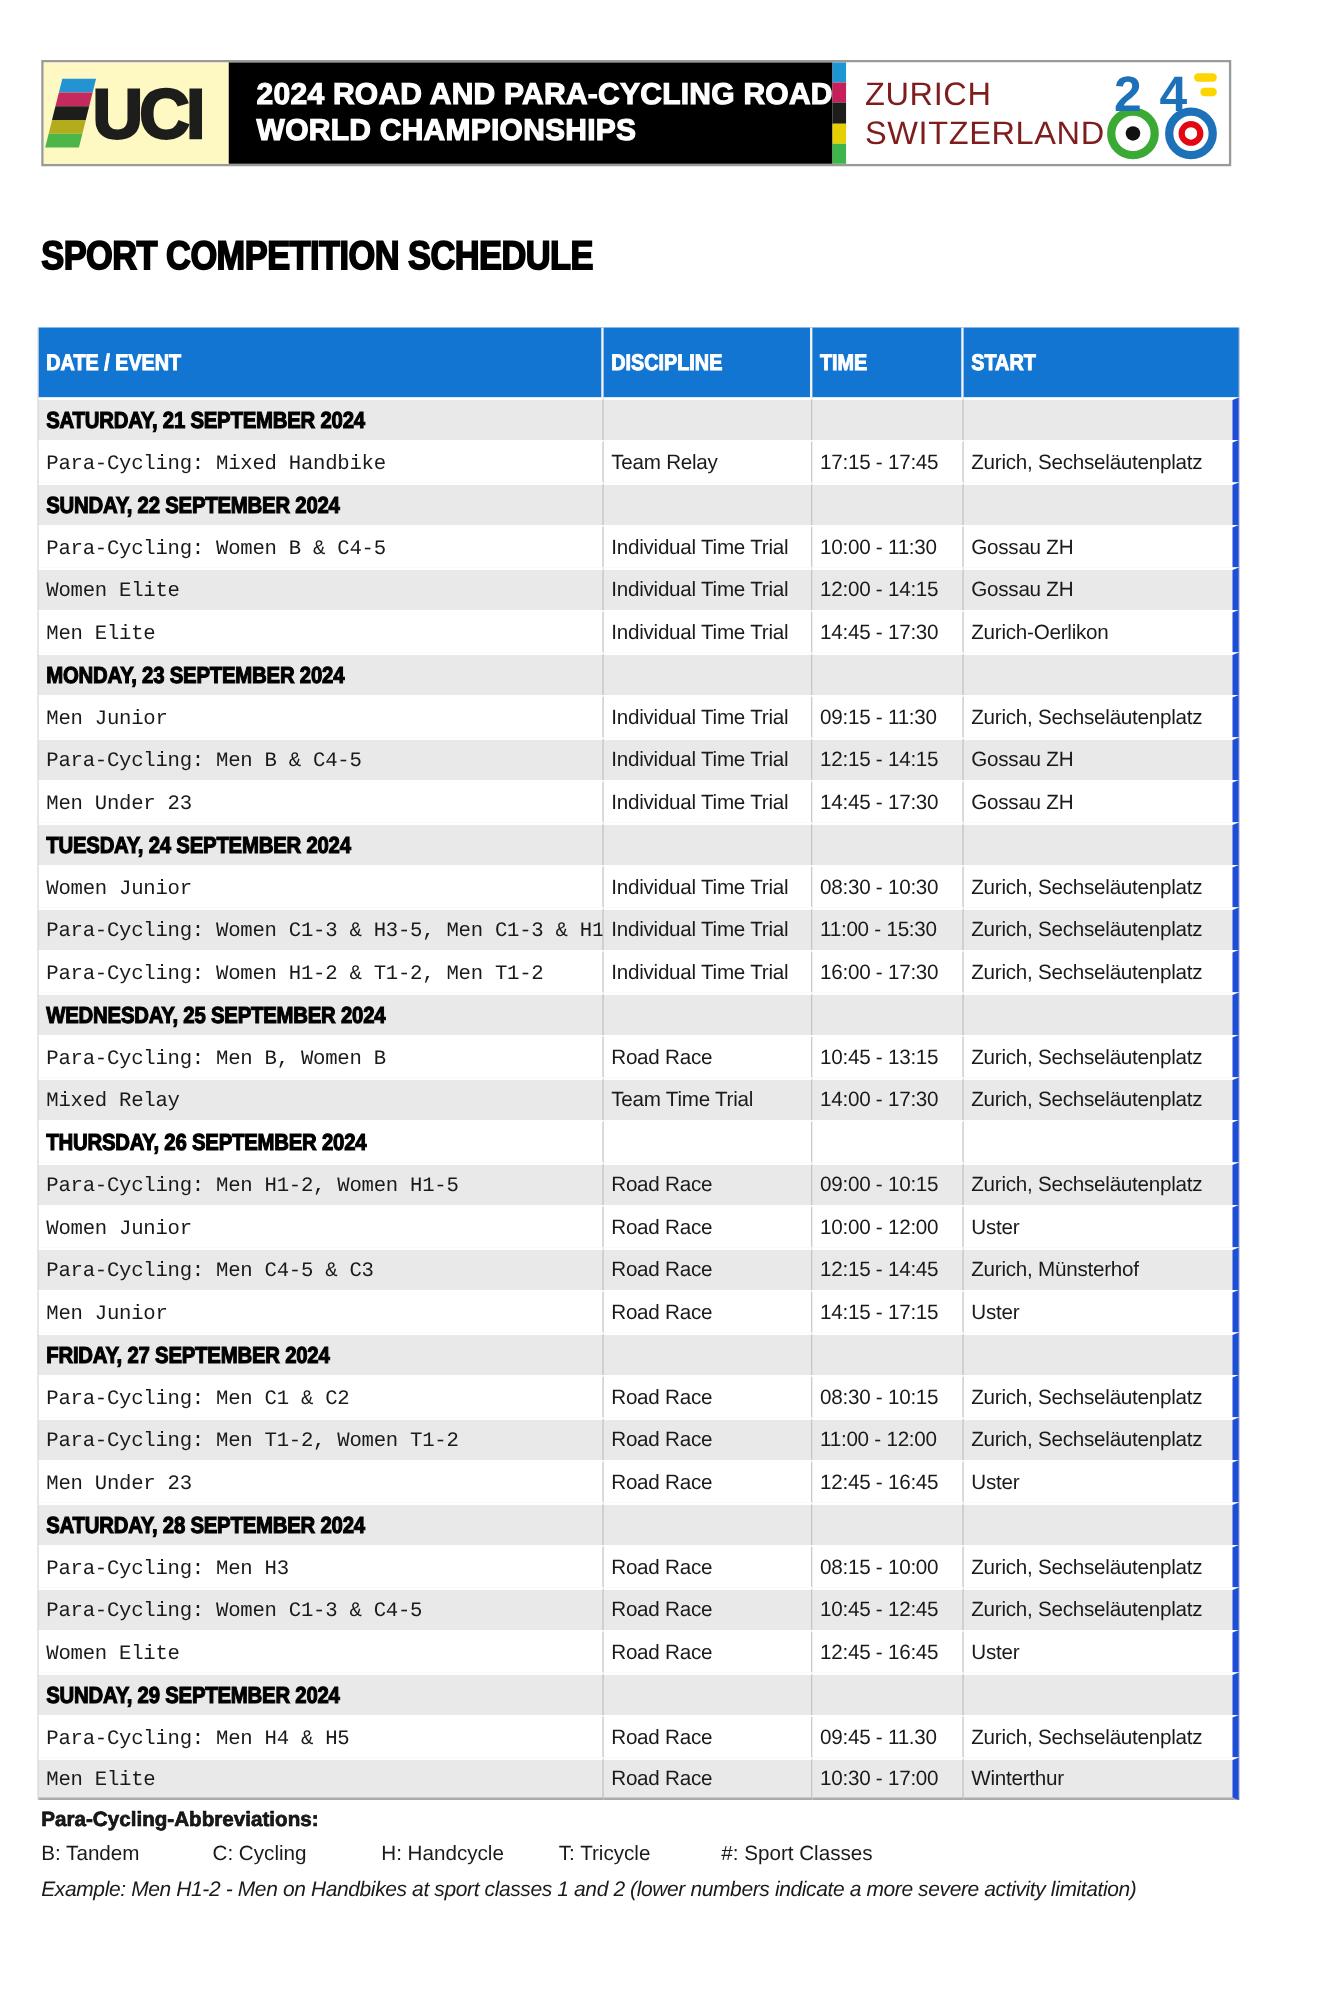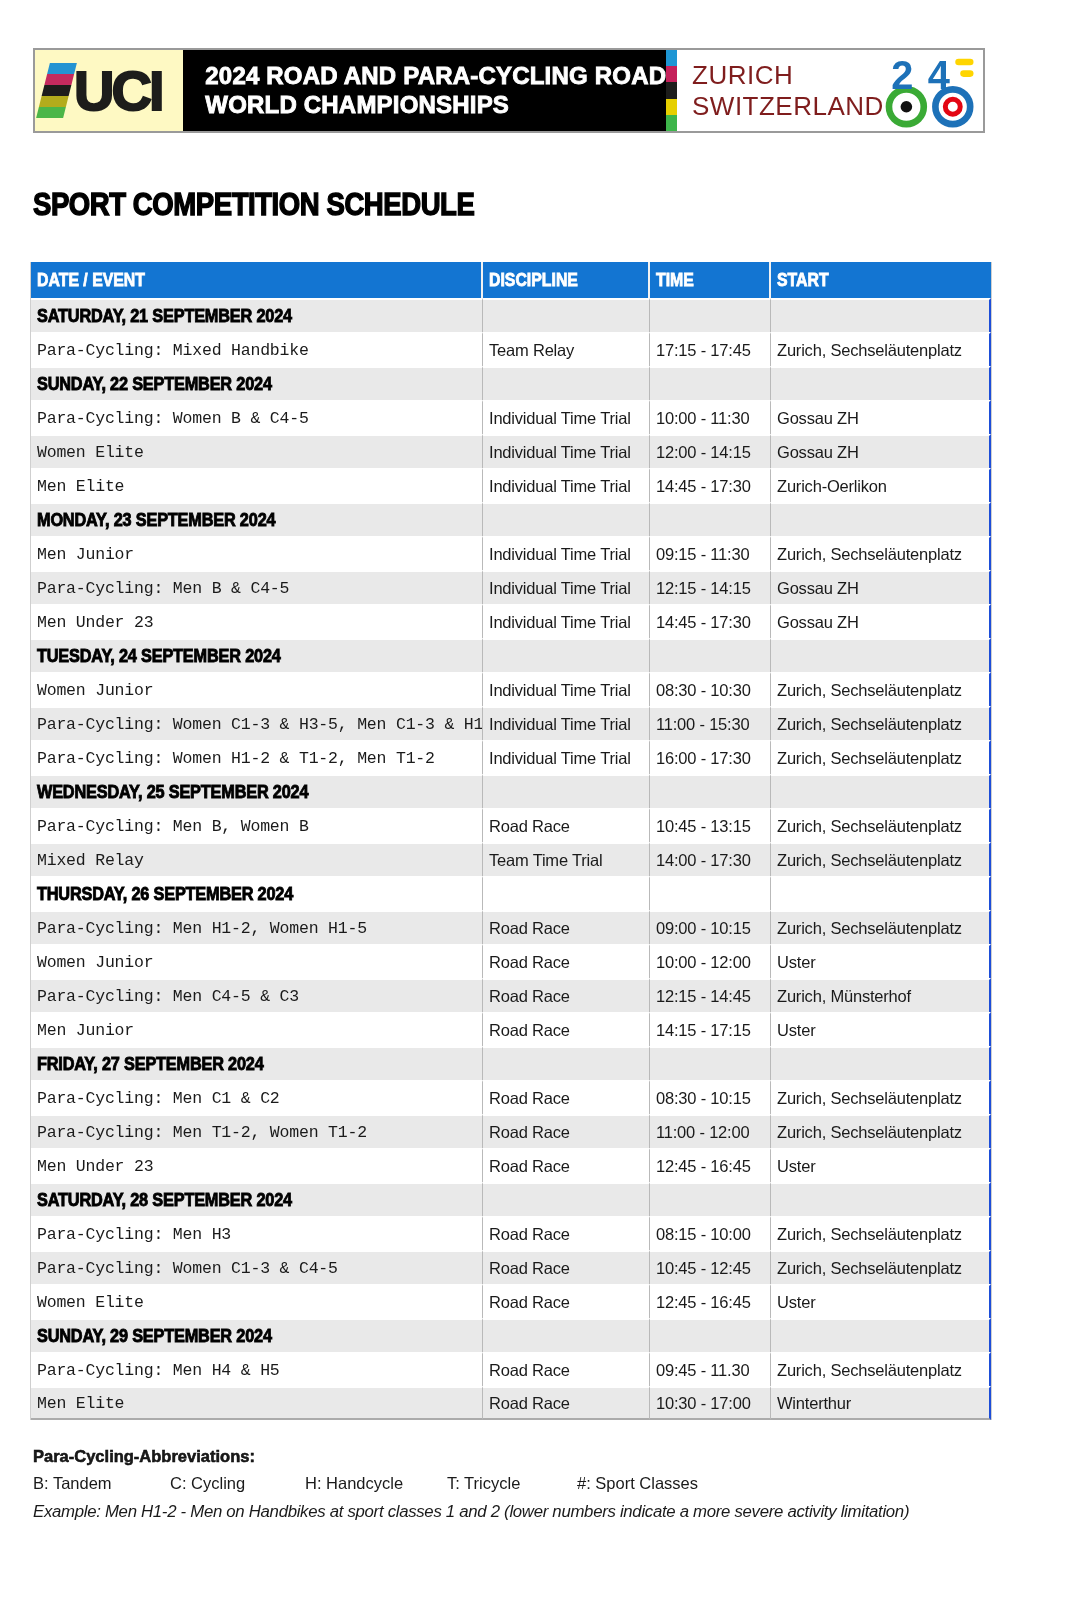--- a/index.html
+++ b/index.html
@@ -38,35 +38,35 @@
     transform:scaleX(0.86);transform-origin:left top;
   }
 
   
   table.sched{
     position:absolute;left:30px;top:262px;width:960px;
     border-collapse:separate;border-spacing:0;table-layout:fixed;
     border-left:1px solid #cfcfcf;border-right:1px solid #cfcfcf;
   }
   table.sched th{
-    background:#1375d2;color:#fff;height:36px;text-align:left;
+    background:#1375d2;color:#fff;height:56px;text-align:left;
     padding:0 0 0 6px;border-right:2px solid #f2f2f2;box-sizing:border-box;
   }
   table.sched th:last-child{border-right:none;}
   .cond{
     display:inline-block;font-weight:800;transform:scaleX(0.88);transform-origin:left center;
     white-space:nowrap;
   }
   th .cond{font-size:18px;-webkit-text-stroke:0.8px #fff;}
   table.sched td{
     height:34px;padding:0 0 0 6px;box-sizing:border-box;vertical-align:middle;
     border-right:1px solid #b9b9b9;border-top:2px solid #ffffff;
     font-size:16.5px;letter-spacing:-0.2px;white-space:nowrap;overflow:hidden;background:#fff;
   }
-  table.sched td:last-child{border-right:2px solid #1d4ed8;}
+  table.sched td:last-child{border-right:5px solid #1d4ed8;}
   tr.shade td{background:#e9e9e9;}
   tr:last-child td{border-bottom:2px solid #ababab;}
   td.evcell{padding-left:20px;font-family:Liberation Mono, monospace;}
   td .datelabel{font-size:18.5px;-webkit-text-stroke:0.9px #000;color:#000;}
 
   
   .abbr-title{position:absolute;left:33px;top:1447px;font-size:16.5px;font-weight:800;-webkit-text-stroke:0.5px #000;}
   .abbr-list{position:absolute;left:33px;top:1474px;font-size:16.5px;}
   .abbr-list span{display:inline-block;}
   .abbr-list span:nth-child(1){width:137px;}

